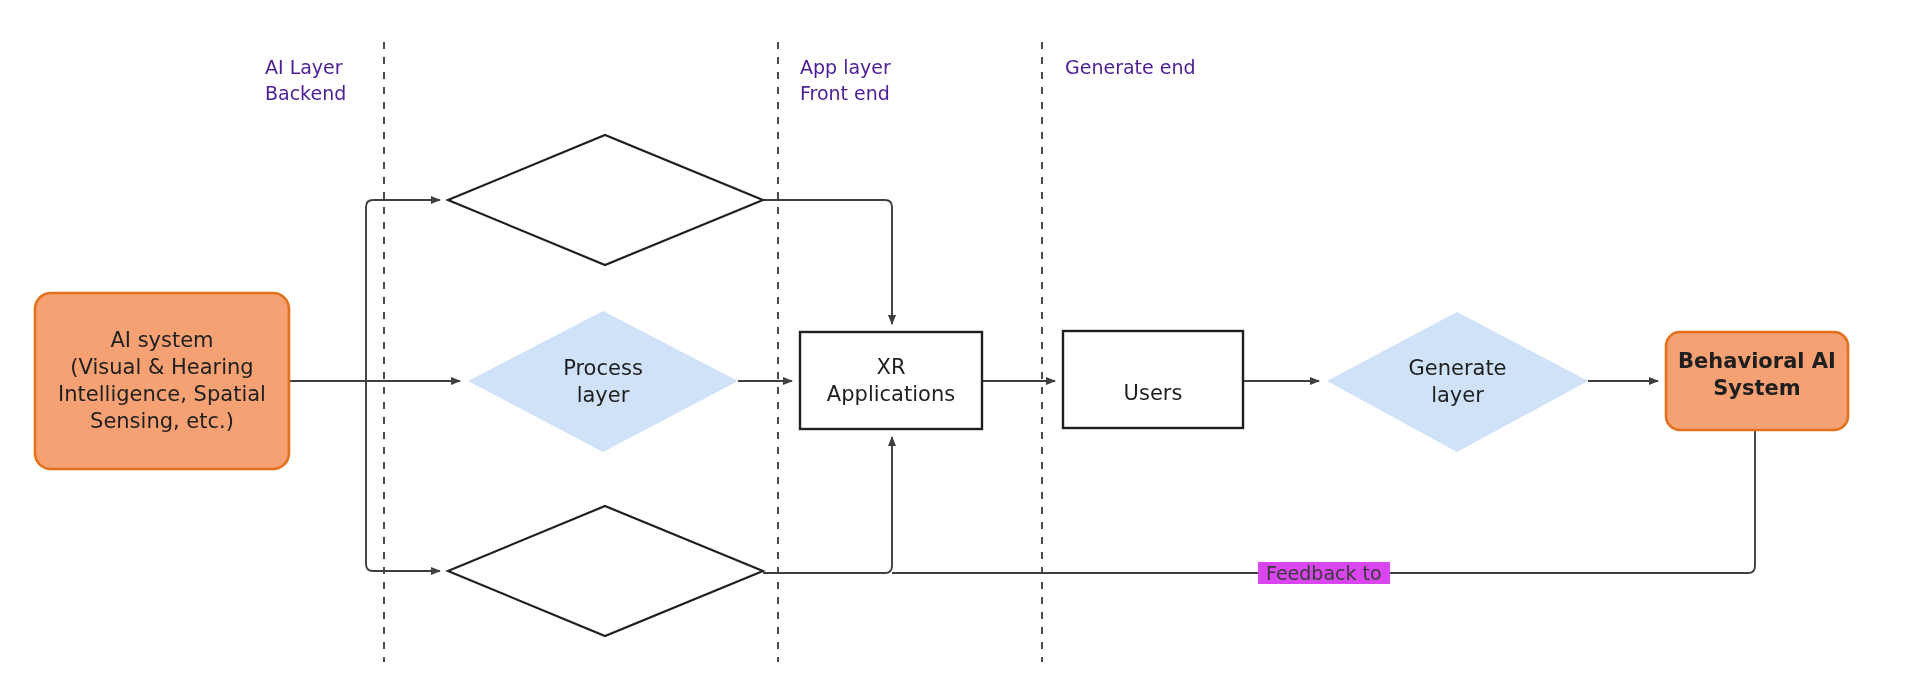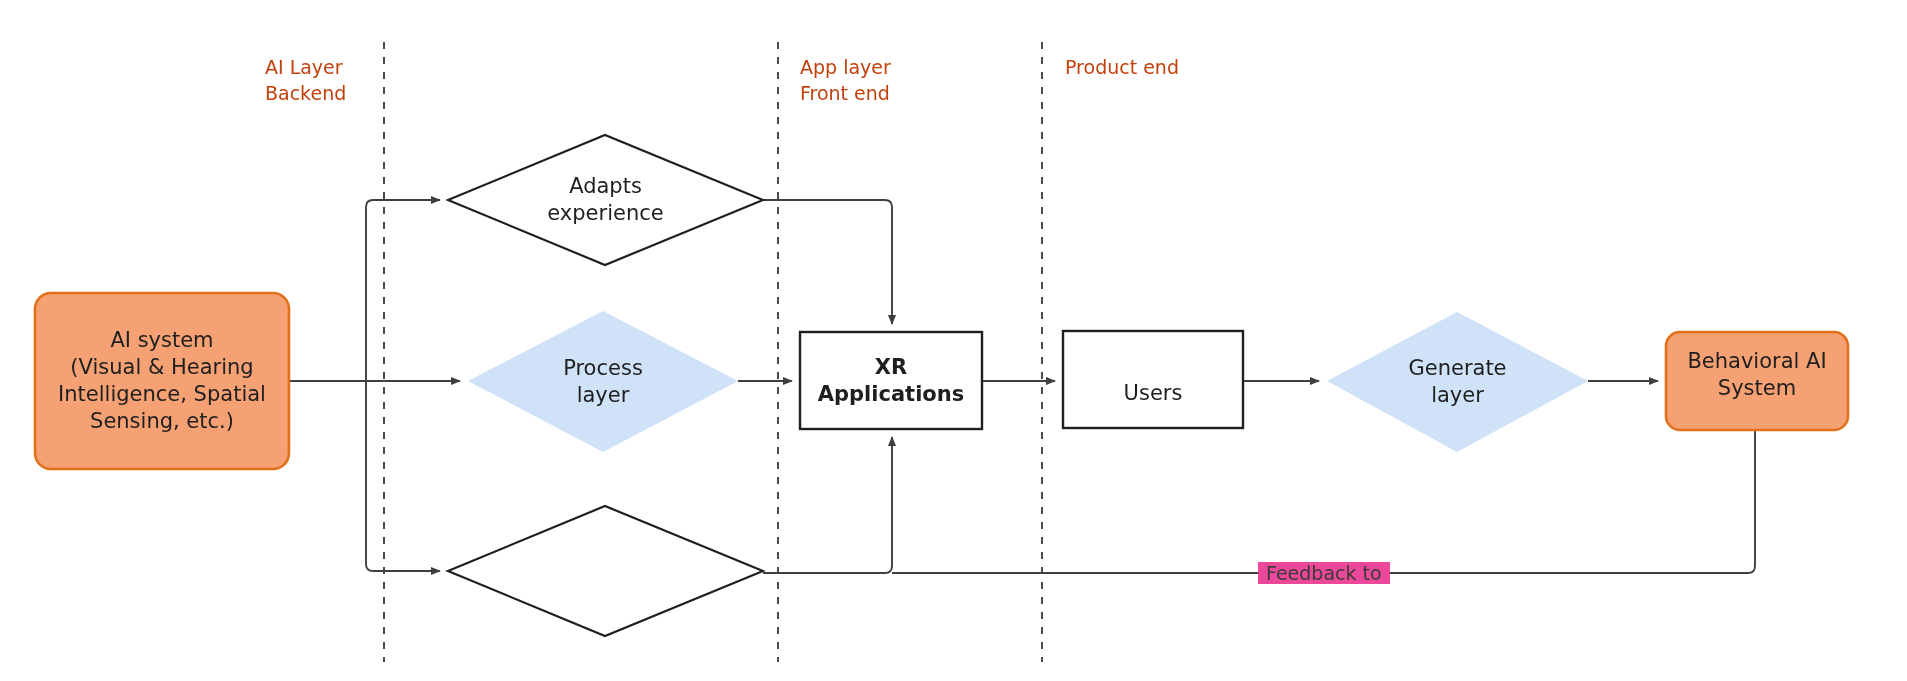--- a/index.html
+++ b/index.html
@@ -31,29 +31,29 @@
     font-size: 21px;
     line-height: 27px;
     color: #1f1f1f;
     white-space: pre-line;
     pointer-events: none;
   }
   .lane-label {
     position: absolute;
     font-size: 19px;
     line-height: 26px;
-    color: #c2410c;
+    color: #4c1d95;
     white-space: pre-line;
   }
   .edge-label {
     position: absolute;
     font-size: 19px;
     line-height: 22px;
     color: #3a3a3a;
-    background: #ec4899;
+    background: #d946ef;
     padding: 0 8px;
     white-space: nowrap;
   }
 </style>
 </head>
 <body>
 
 <div id="canvas">
 
   <svg id="diagram-svg" viewBox="0 0 1907 681" xmlns="http://www.w3.org/2000/svg">
@@ -116,40 +116,38 @@
       <rect x="1666" y="332" width="182" height="98" rx="14" ry="14" fill="#f5a173" stroke="#e3701a" stroke-width="2.6"></rect>
     </g>
   </svg>
 
   <div class="lane-label" style="left:265px; top:54px;">AI Layer
 Backend</div>
 
   <div class="lane-label" style="left:800px; top:54px;">App layer
 Front end</div>
 
-  <div class="lane-label" style="left:1065px; top:54px;">Product end</div>
+  <div class="lane-label" style="left:1065px; top:54px;">Generate end</div>
 
   <div class="node-label" style="left:35px; top:293px; width:254px; height:176px;">AI system
 (Visual &amp; Hearing
 Intelligence, Spatial
 Sensing, etc.)</div>
 
-  <div class="node-label" style="left:448px; top:135px; width:315px; height:130px;">Adapts
-experience</div>
 
   <div class="node-label" style="left:468px; top:311px; width:270px; height:141px;">Process
 layer</div>
 
 
-  <div class="node-label" style="left:800px; top:332px; width:182px; height:97px;font-weight:bold;">XR
+  <div class="node-label" style="left:800px; top:332px; width:182px; height:97px;">XR
 Applications</div>
 
   <div class="node-label" style="left:1063px; top:331px; width:180px; height:125px;">Users</div>
 
   <div class="node-label" style="left:1327px; top:312px; width:261px; height:140px;">Generate
 layer</div>
 
-  <div class="node-label" style="left:1666px; top:332px; width:182px; height:86px;">Behavioral AI
+  <div class="node-label" style="left:1666px; top:332px; width:182px; height:86px;font-weight:bold;">Behavioral AI
 System</div>
 
   <div class="edge-label" style="left:1258px; top:562px;">Feedback to</div>
 
 </div>
 
 </body></html>

